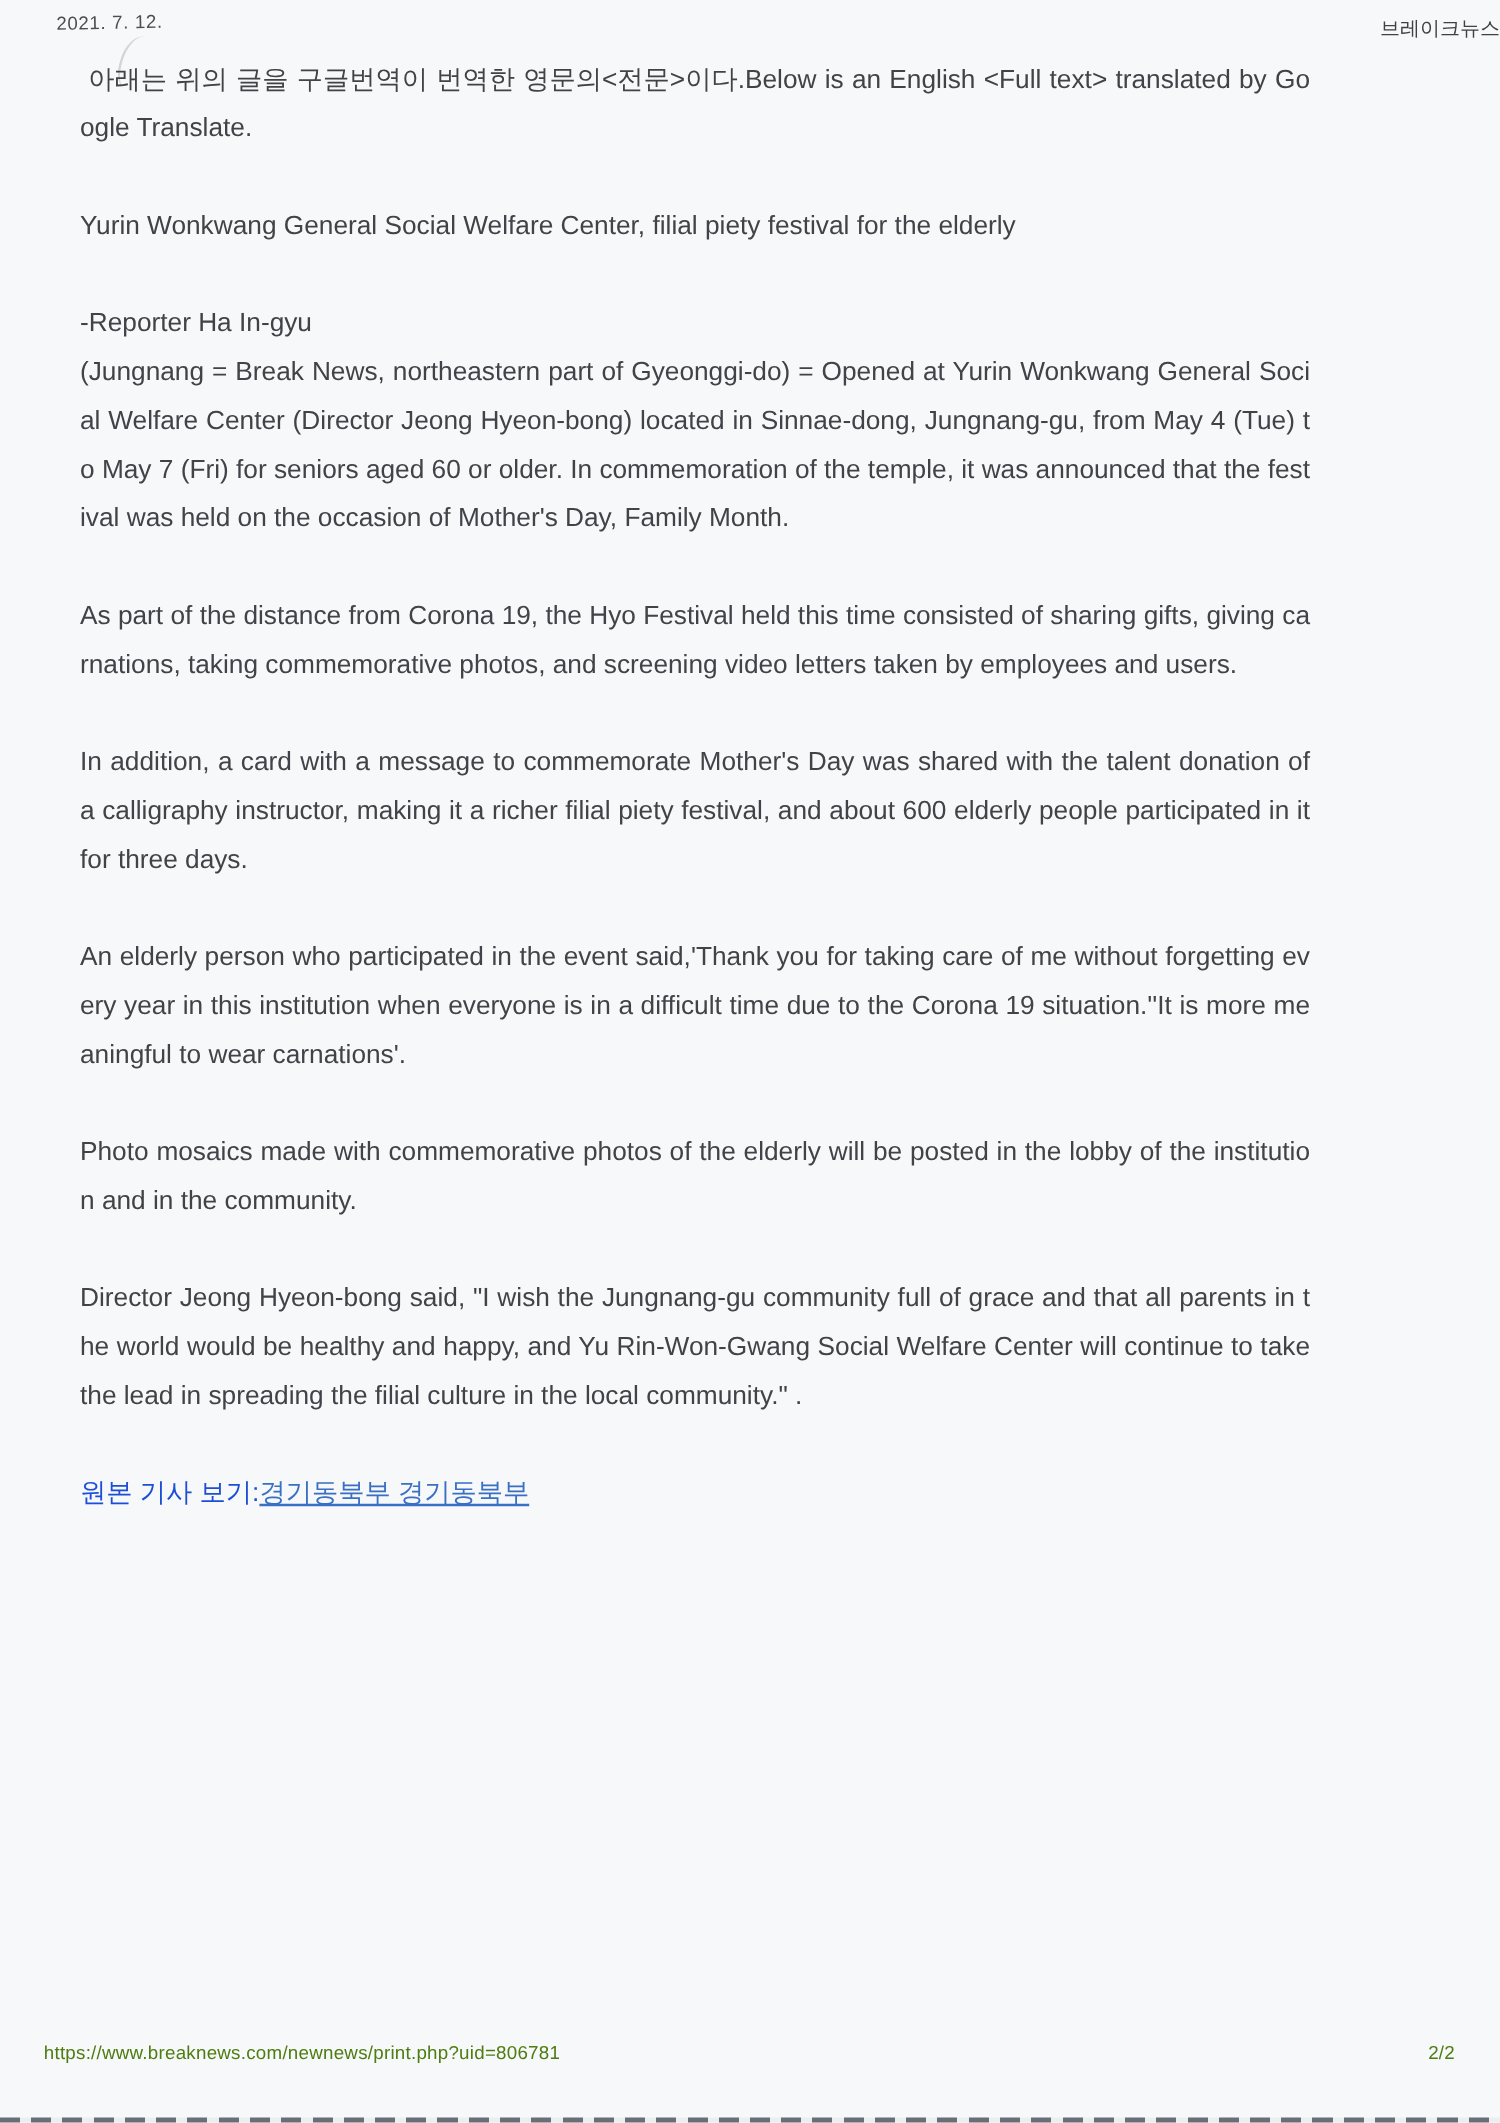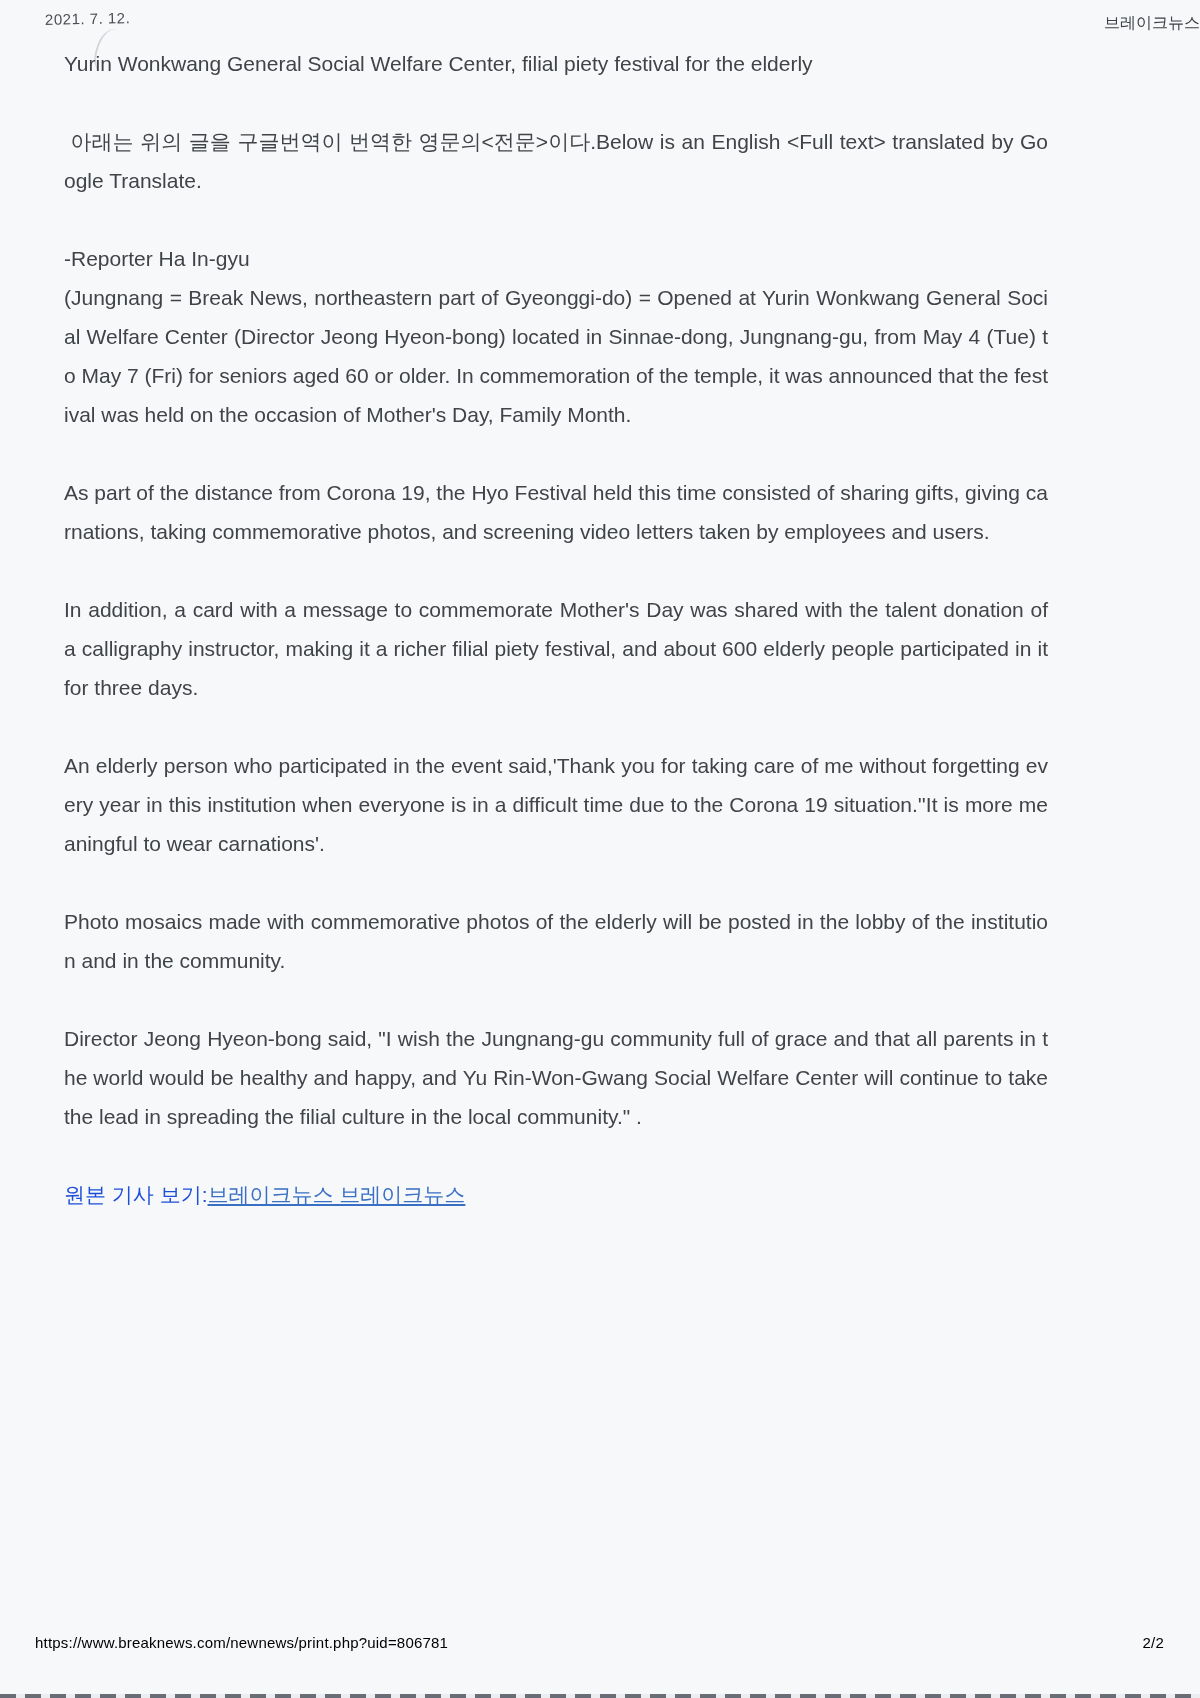--- a/index.html
+++ b/index.html
@@ -31,42 +31,42 @@
   .block{
     font-size:21px;line-height:39px;color:#404347;
     text-align:justify;word-break:break-all;
   }
   .source{font-size:21px;line-height:39px}
   .source-label{color:#1d4ed8}
   .source-link{text-decoration:underline;cursor:pointer}
   .footer{
     position:absolute;left:35px;right:36px;top:1634px;
     display:flex;justify-content:space-between;align-items:flex-end;
-    font-size:15px;color:#000000;letter-spacing:.2px;
+    font-size:15px;color:#4d7c0f;letter-spacing:.2px;
   }
   .scan-edge{
     position:absolute;left:0;right:0;bottom:0;height:4px;
     background:repeating-linear-gradient(90deg,
       rgba(58,64,74,.75) 0 16px, rgba(58,64,74,.06) 16px 25px);
   }
 </style>
 </head>
 <body style="background: rgb(247, 248, 250);">
 
 <div class="hdr-date">2021. 7. 12.</div>
 <div class="hdr-title">브레이크뉴스</div>
 <div class="scan-mark"></div>
 
 <div class="article">
   <div>
       <div class="para">
-        <div class="block">Yurin Wonkwang General Social Welfare Center, filial piety festival for the elderly</div>
+        <div class="block">&nbsp;아래는 위의 글을 구글번역이 번역한 영문의&lt;전문&gt;이다.Below is an English &lt;Full text&gt; translated by Google Translate.</div>
       </div>
       <div class="para">
-        <div class="block">&nbsp;아래는 위의 글을 구글번역이 번역한 영문의&lt;전문&gt;이다.Below is an English &lt;Full text&gt; translated by Google Translate.</div>
+        <div class="block">Yurin Wonkwang General Social Welfare Center, filial piety festival for the elderly</div>
       </div>
       <div class="para">
         <div class="block">-Reporter Ha In-gyu</div>
         <div class="block">(Jungnang = Break News, northeastern part of Gyeonggi-do) = Opened at Yurin Wonkwang General Social Welfare Center (Director Jeong Hyeon-bong) located in Sinnae-dong, Jungnang-gu, from May 4 (Tue) to May 7 (Fri) for seniors aged 60 or older. In commemoration of the temple, it was announced that the festival was held on the occasion of Mother's Day, Family Month.</div>
       </div>
       <div class="para">
         <div class="block">As part of the distance from Corona 19, the Hyo Festival held this time consisted of sharing gifts, giving carnations, taking commemorative photos, and screening video letters taken by employees and users.</div>
       </div>
       <div class="para">
         <div class="block">In addition, a card with a message to commemorate Mother's Day was shared with the talent donation of a calligraphy instructor, making it a richer filial piety festival, and about 600 elderly people participated in it for three days.</div>
@@ -75,21 +75,21 @@
         <div class="block">An elderly person who participated in the event said,'Thank you for taking care of me without forgetting every year in this institution when everyone is in a difficult time due to the Corona 19 situation.''It is more meaningful to wear carnations'.</div>
       </div>
       <div class="para">
         <div class="block">Photo mosaics made with commemorative photos of the elderly will be posted in the lobby of the institution and in the community.</div>
       </div>
       <div class="para">
         <div class="block">Director Jeong Hyeon-bong said, "I wish the Jungnang-gu community full of grace and that all parents in the world would be healthy and happy, and Yu Rin-Won-Gwang Social Welfare Center will continue to take the lead in spreading the filial culture in the local community." .</div>
       </div>
     </div>
   <div class="para source">
-    <span class="source-label">원본 기사 보기:</span><a class="source-link" style="color: rgb(58, 112, 196);">브레이크뉴스 브레이크뉴스</a>
+    <span class="source-label">원본 기사 보기:</span><a class="source-link" style="color: rgb(58, 112, 196);">경기동북부 경기동북부</a>
   </div>
 </div>
 
 <div class="footer">
   <span>https://www.breaknews.com/newnews/print.php?uid=806781</span>
   <span>2/2</span>
 </div>
 
 <div class="scan-edge"></div>
 

